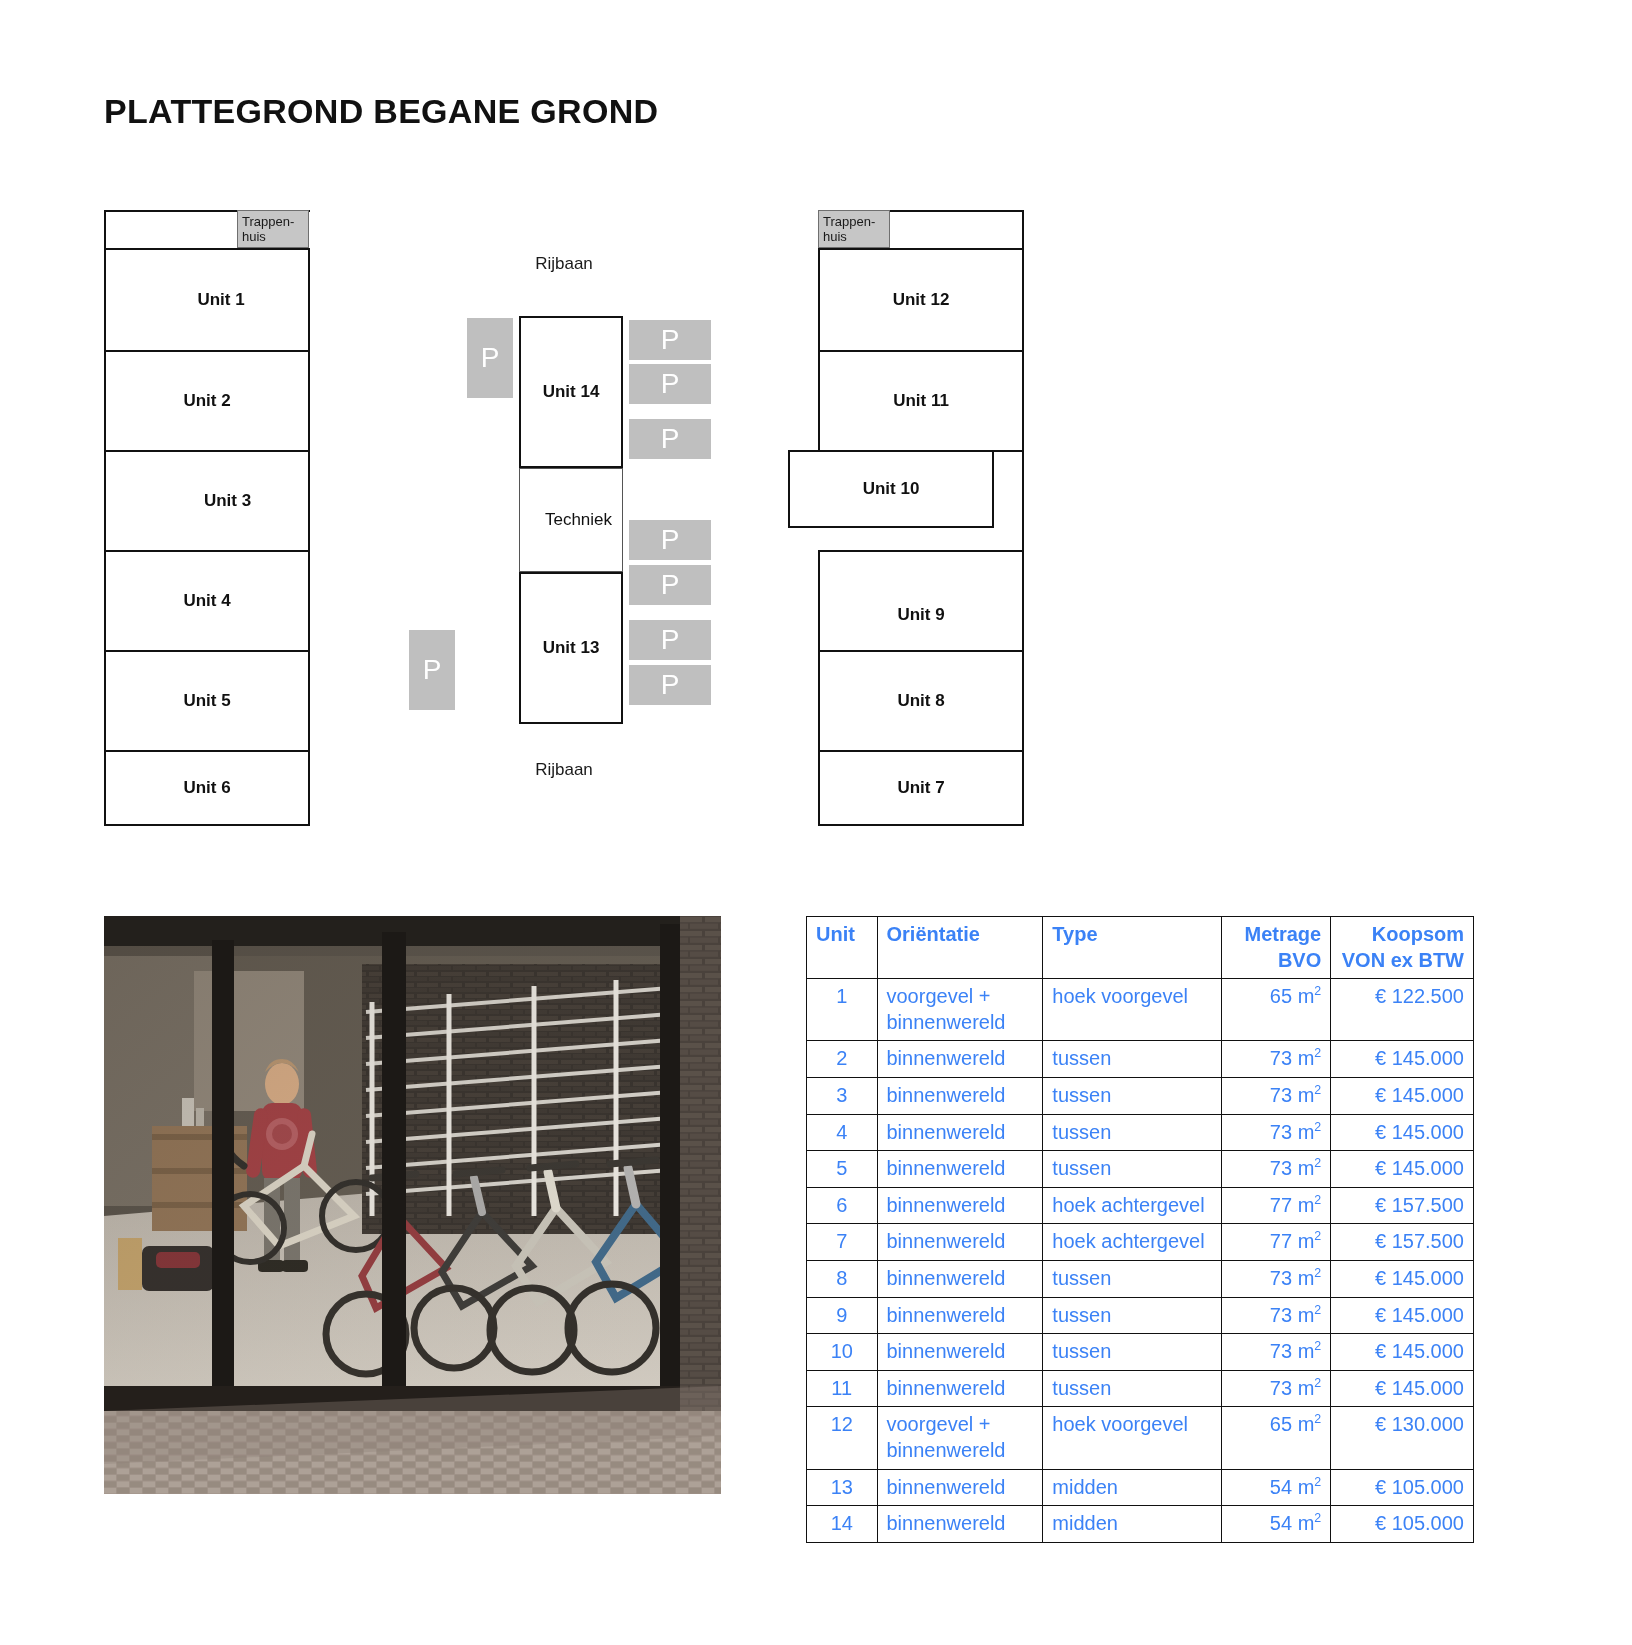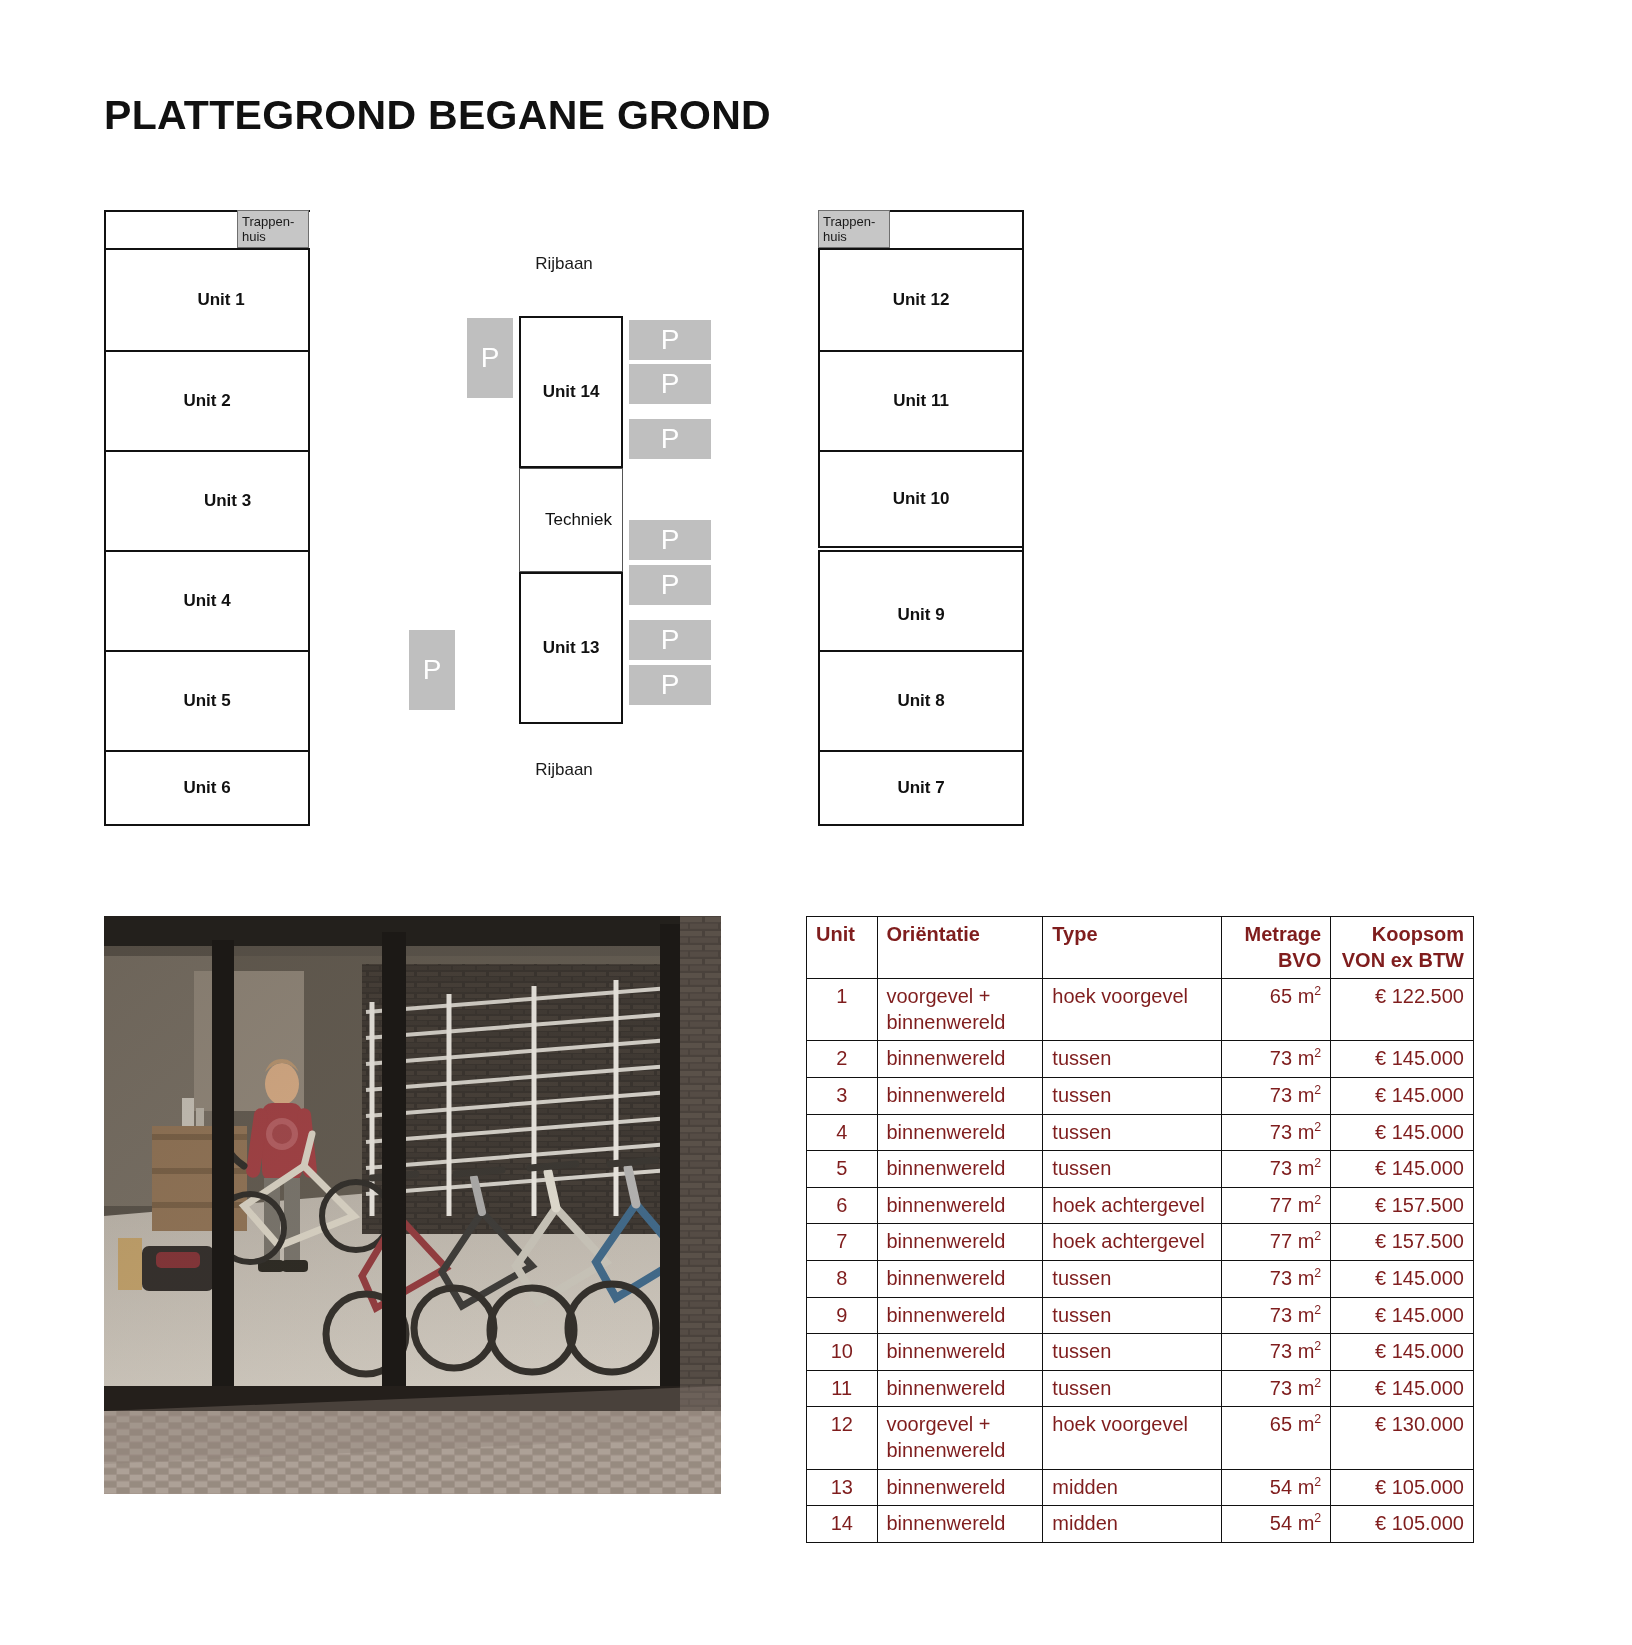--- a/index.html
+++ b/index.html
@@ -14,21 +14,21 @@
     font-family: "Liberation Sans", sans-serif;
     color: #1a1a1a;
     overflow: hidden;
   }
 
   
   .page-title {
     position: absolute;
     left: 104px;
     top: 92px;
-    font-size: 41px;
+    font-size: 34px;
     font-weight: 700;
     letter-spacing: 0.3px;
     color: #111111;
     white-space: nowrap;
   }
 
   
   .floorplan {
     position: absolute;
     left: 104px;
@@ -121,21 +121,21 @@
   .photo svg { display: block; }
 
   
   .unit-table {
     position: absolute;
     left: 806px;
     top: 916px;
     width: 668px;
     border-collapse: collapse;
     font-size: 20px;
-    color: #7f1d1d;
+    color: #3b82f6;
   }
   .unit-table th, .unit-table td {
     border: 1.6px solid #111;
     padding: 5px 9px;
     vertical-align: top;
     font-weight: 400;
     line-height: 1.28;
   }
   .unit-table th {
     font-weight: 700;
@@ -187,21 +187,21 @@
     <div>Trappen-</div>
     <div>huis</div>
   </div>
 
   <div class="unit" style="left:714px; top:38px; width:206px; height:104px;">
     <span>Unit 12</span>
   </div>
   <div class="unit" style="left:714px; top:140px; width:206px; height:102px;">
     <span>Unit 11</span>
   </div>
-  <div class="unit" style="left:714px; top:240px; width:206px; height:98px;">
+  <div class="unit" style="left:684px; top:240px; width:206px; height:78px;">
     <span>Unit 10</span>
   </div>
   <div class="unit" style="left:714px; top:340px; width:206px; height:129px;">
     <span>Unit 9</span>
   </div>
   <div class="unit" style="left:714px; top:440px; width:206px; height:102px;">
     <span>Unit 8</span>
   </div>
   <div class="unit" style="left:714px; top:540px; width:206px; height:76px;">
     <span>Unit 7</span>

